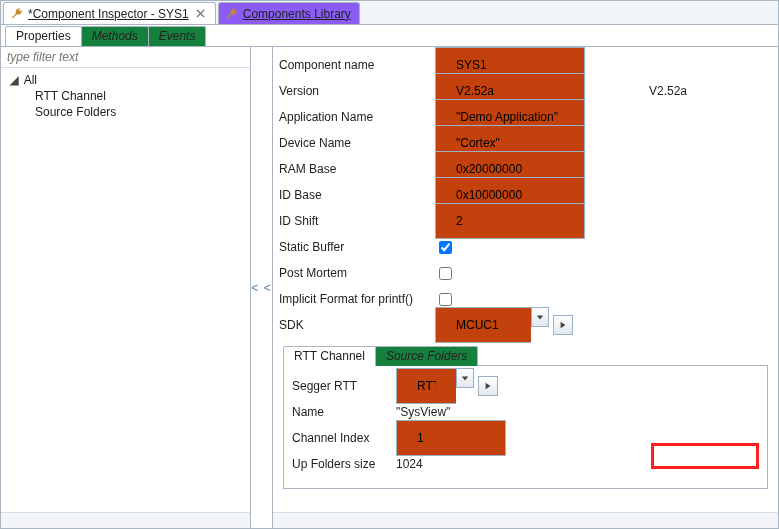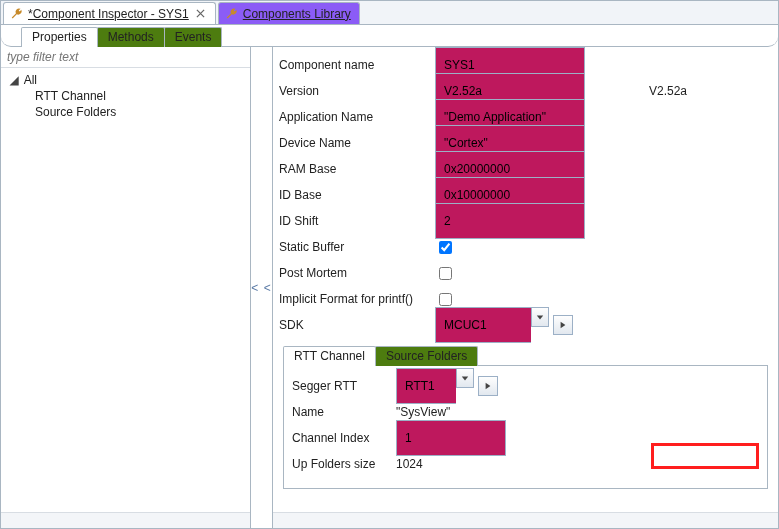--- a/index.html
+++ b/index.html
@@ -7,42 +7,42 @@
   .workbench { width:779px; height:529px; border:1px solid #a9b6c2; display:flex; flex-direction:column; }
   
   .editor-tabs { height:24px; display:flex; align-items:flex-end; background:#f1f4f8; border-bottom:1px solid #a9b6c2; padding-left:2px; gap:2px;text-decoration:underline; }
   .etab { display:flex; align-items:center; height:22px; padding:0 8px 0 6px; border:1px solid #a9b6c2; border-bottom:none; background:#8b5cf6; border-radius:3px 3px 0 0; cursor:default; position:relative; }
   .etab.active { background:#fff; }
   .etab .ico { width:14px; height:14px; margin-right:4px; display:inline-flex; align-items:center; justify-content:center;}
   .etab .ico svg{width:14px;height:14px;}
   .etab .close { margin-left:6px; width:12px;height:12px; display:inline-flex;align-items:center;justify-content:center; color:#666;}
   .etab .close svg{width:9px;height:9px;}
   
-  .prop-tabs { height:22px; display:flex; align-items:center; padding-left:20px; gap:0; border-bottom:1px solid #a9b6c2; background:#fff;border-radius:10px;}
+  .prop-tabs { height:22px; display:flex; align-items:flex-start; padding-left:4px; gap:0; border-bottom:1px solid #a9b6c2; background:#fff;}
   .ptab { padding:2px 10px 3px 10px; border:1px solid #a9b6c2; border-bottom:none; background:#fff; border-radius:2px 2px 0 0; margin-right:-1px; position:relative; top:1px;}
   .ptab.active { background:#fff; z-index:2;}
-  .ptab.inactive{ background:#4d7c0f;}
+  .ptab.inactive{ background:#15803d;font-style:italic;}
   
   .body { flex:1; display:flex; min-height:0;}
   .left-pane { width:250px; border-right:1px solid #a9b6c2; display:flex; flex-direction:column;}
   .filter { border:none; border-bottom:1px solid #d8dde3; padding:3px 6px; color:#c2410c; outline:none; font-style:italic;}
   .tree { flex:1; padding:4px 6px; overflow:auto;}
   .tree-node { padding:1px 0 1px 2px;}
   .tree-node .tw { display:inline-block; width:10px; text-align:center; color:#444; margin-right:2px;}
   .tree-child { padding-left:28px;}
   
   .gutter { width:22px; border-right:1px solid #a9b6c2; display:flex; align-items:center; justify-content:center; color:#5a7aa6; background:#fff;}
   .gutter span{ letter-spacing:1px;}
   
   .right-pane { flex:1; overflow:auto; position:relative;}
   .form { padding:6px 10px 6px 6px;}
   .row { display:flex; align-items:center; height:24px; margin-bottom:2px;}
   .row .lbl { width:156px; padding-right:6px; white-space:nowrap;}
   .row .ctl { display:flex; align-items:center; gap:4px;}
-  .txt { width:150px; height:36px; border:1px solid #9cb0c6; padding:1px 8px; background:#be185d;}
+  .txt { width:150px; height:36px; border:1px solid #9cb0c6; padding:1px 20px; background:#c2410c;}
   .ro { border:none; background:transparent; }
   .combo { display:flex; }
   .combo .txt{ border-right:none;}
   .cbobtn { width:18px; height:20px; border:1px solid #9cb0c6; background:linear-gradient(#fefefe,#e2e8ef); display:flex;align-items:center;justify-content:center;}
   .cbobtn svg{width:8px;height:8px;}
   .sqbtn { width:20px;height:20px; border:1px solid #9cb0c6; background:linear-gradient(#fefefe,#e2e8ef); display:flex;align-items:center;justify-content:center; }
   .sqbtn svg{width:8px;height:8px;}
   .chk { width:13px;height:13px; }
   
   .sub-tabs { margin-top:8px; padding-left:4px;}

